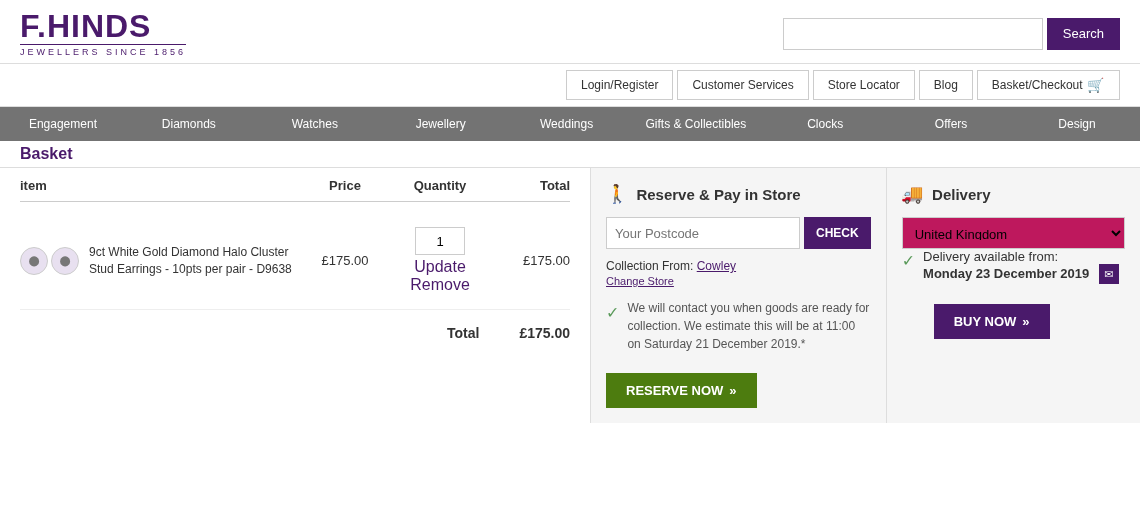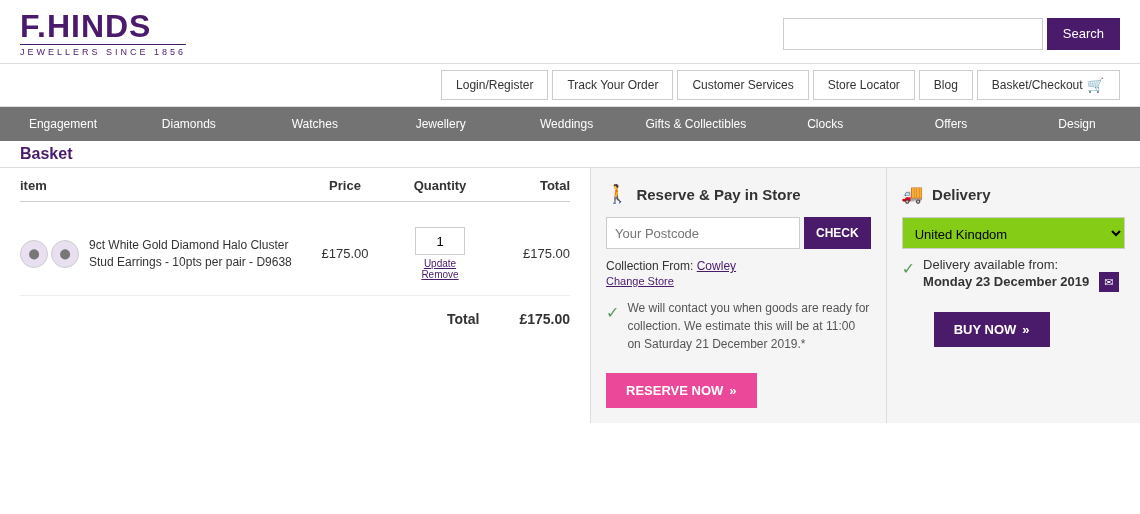--- a/index.html
+++ b/index.html
@@ -43,21 +43,21 @@
     
     .basket-row { display: flex; align-items: center; padding: 15px 0; border-bottom: 1px solid #eee; }
     .item-col { flex: 0 0 280px; display: flex; align-items: center; gap: 10px; }
     .item-img { display: flex; gap: 3px; }
     .earring-img { width: 28px; height: 28px; border-radius: 50%; background: #e8e0f0; border: 1px solid #ccc; display: flex; align-items: center; justify-content: center; font-size: 10px; color: #777; }
     .item-name { font-size: 12px; color: #333; line-height: 1.4; }
     .price-col { flex: 0 0 90px; text-align: center; font-size: 13px; }
     .qty-col { flex: 0 0 100px; text-align: center; display: flex; flex-direction: column; align-items: center; gap: 3px; }
     .qty-input { width: 50px; height: 28px; border: 1px solid #ccc; text-align: center; font-size: 13px; }
     .qty-links { display: flex; flex-direction: column; align-items: center; }
-    .qty-link { color: #4a1a6b; text-decoration: underline; cursor: pointer; font-size: 10px; background: none; border: none; }
+    .qty-link { color: #4a1a6b; cursor: pointer; font-size: 16px; background: none; border: none; }
     .total-col { flex: 0 0 80px; text-align: right; font-size: 13px; }
 
     
     .basket-total { display: flex; justify-content: flex-end; gap: 40px; padding: 15px 0; font-weight: bold; font-size: 14px; }
 
     
     .right-panels { flex: 1; display: flex; }
 
     
     .reserve-panel { flex: 1; padding: 15px; border-right: 1px solid #ddd; background: #f5f5f5; }
@@ -69,26 +69,26 @@
     .postcode-input { flex: 1; height: 32px; border: 1px solid #ccc; padding: 0 8px; font-size: 13px; background: #fff; color: #701a75; }
     .check-btn { background: #4a1a6b; color: #fff; border: none; padding: 0 12px; height: 32px; cursor: pointer; font-size: 12px; font-weight: bold; }
 
     .collection-from { font-size: 12px; margin-bottom: 2px; }
     .collection-from a { color: #4a1a6b; text-decoration: underline; cursor: pointer; }
     .change-store { font-size: 11px; color: #4a1a6b; text-decoration: underline; cursor: pointer; display: block; margin-bottom: 12px; }
 
     .check-item { display: flex; gap: 8px; align-items: flex-start; font-size: 12px; color: #555; line-height: 1.5; }
     .check-icon { color: #5a9a5a; font-size: 16px; margin-top: 2px; }
 
-    .reserve-btn { background: #ec4899; color: #fff; border: none; padding: 10px 20px; cursor: pointer; font-size: 13px; font-weight: bold; display: flex; align-items: center; gap: 6px; margin-top: 20px; }
+    .reserve-btn { background: #4d7c0f; color: #fff; border: none; padding: 10px 20px; cursor: pointer; font-size: 13px; font-weight: bold; display: flex; align-items: center; gap: 6px; margin-top: 20px; }
 
     
     .delivery-panel { flex: 1; padding: 15px; background: #f5f5f5; }
 
-    .country-select { width: 100%; height: 32px; border: 1px solid #ccc; padding: 8px 8px; font-size: 13px; margin-bottom: 8px; background: #84cc16; appearance: auto; }
+    .country-select { width: 100%; height: 32px; border: 1px solid #ccc; padding: 8px 8px; font-size: 13px; margin-bottom: 0; background: #be185d; appearance: auto; }
     .delivery-detail strong { color: #333; }
 
     .delivery-msg-icon { background: #4a1a6b; color: #fff; width: 20px; height: 20px; display: inline-flex; align-items: center; justify-content: center; font-size: 11px; cursor: pointer; }
 
     .buy-btn { background: #4a1a6b; color: #fff; border: none; padding: 10px 20px; cursor: pointer; font-size: 13px; font-weight: bold; display: flex; align-items: center; gap: 6px; margin-top: 20px; }
 
     .delivery-date-row { display: flex; align-items: flex-start; gap: 8px; }
   </style>
 </head>
 <body>
@@ -99,21 +99,20 @@
     <div class="logo-sub">JEWELLERS SINCE 1856</div>
   </div>
   <div class="search-area">
     <input class="search-input" type="text" placeholder="" style="">
     <button class="search-btn">Search</button>
   </div>
 </div>
 
 <div class="nav-buttons">
   <button class="nav-btn">Login/Register</button>
-  <button class="nav-btn">Track Your Order</button>
   <button class="nav-btn">Customer Services</button>
   <button class="nav-btn">Store Locator</button>
   <button class="nav-btn">Blog</button>
   <button class="nav-btn basket">
     <span>Basket/Checkout</span>
     <span class="basket-icon">🛒</span>
   </button>
 </div>
 
 <div class="cat-nav">

